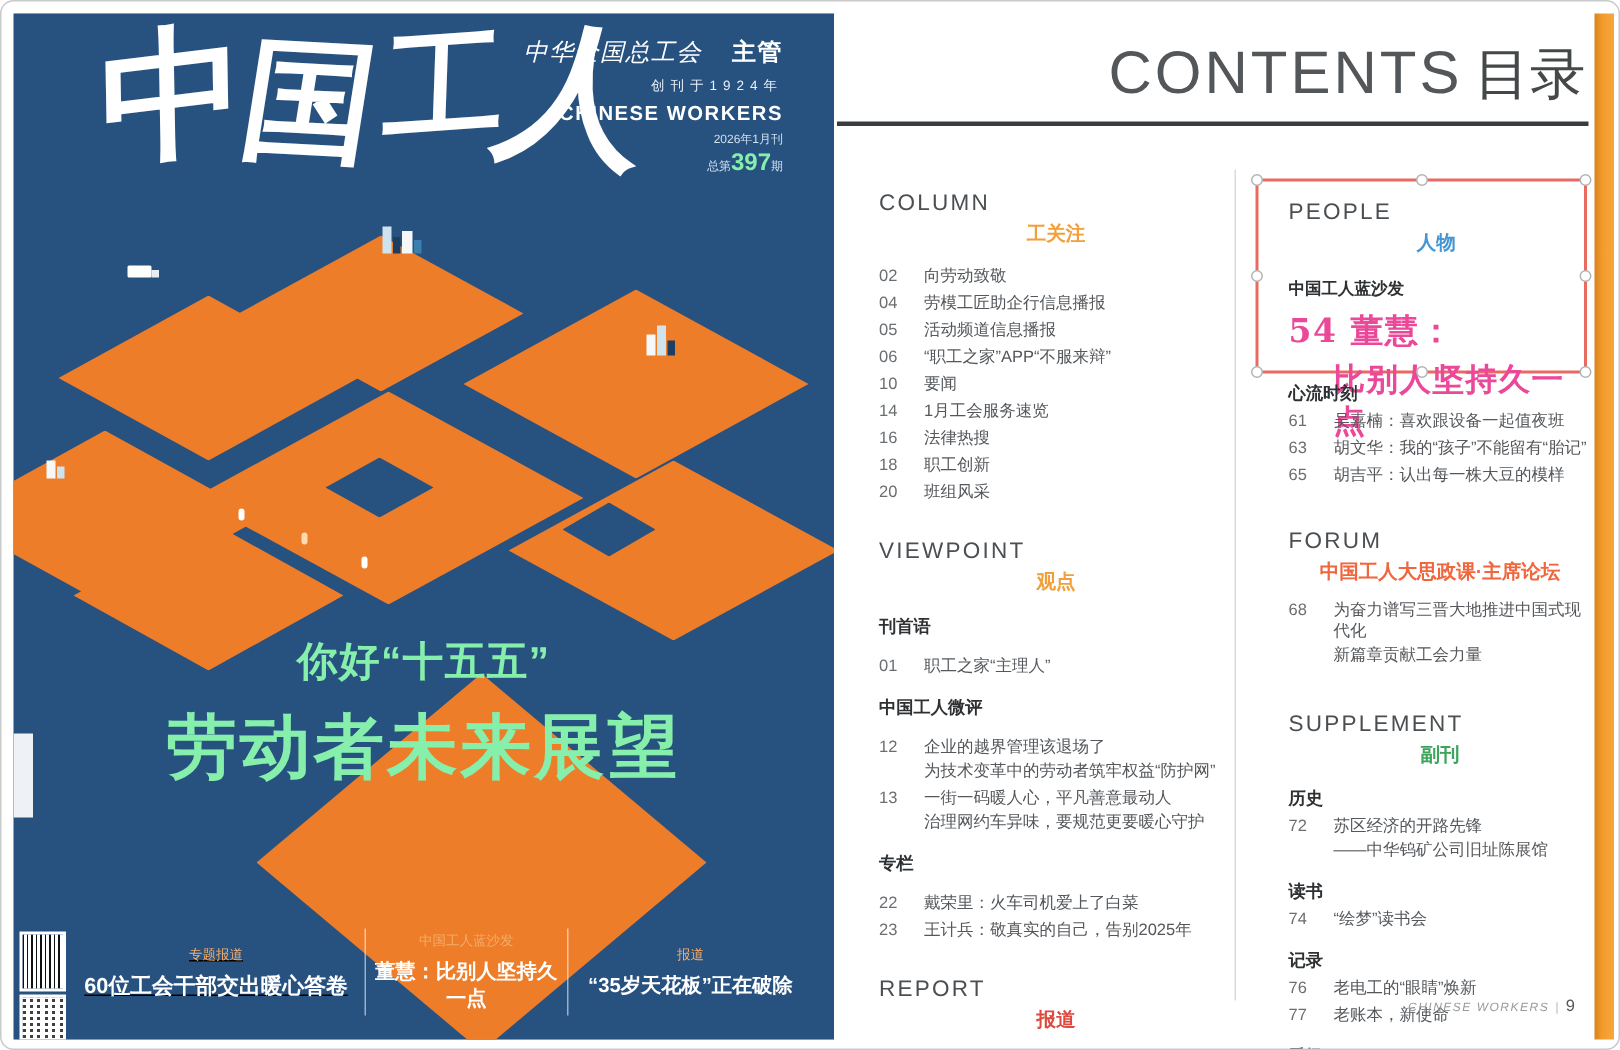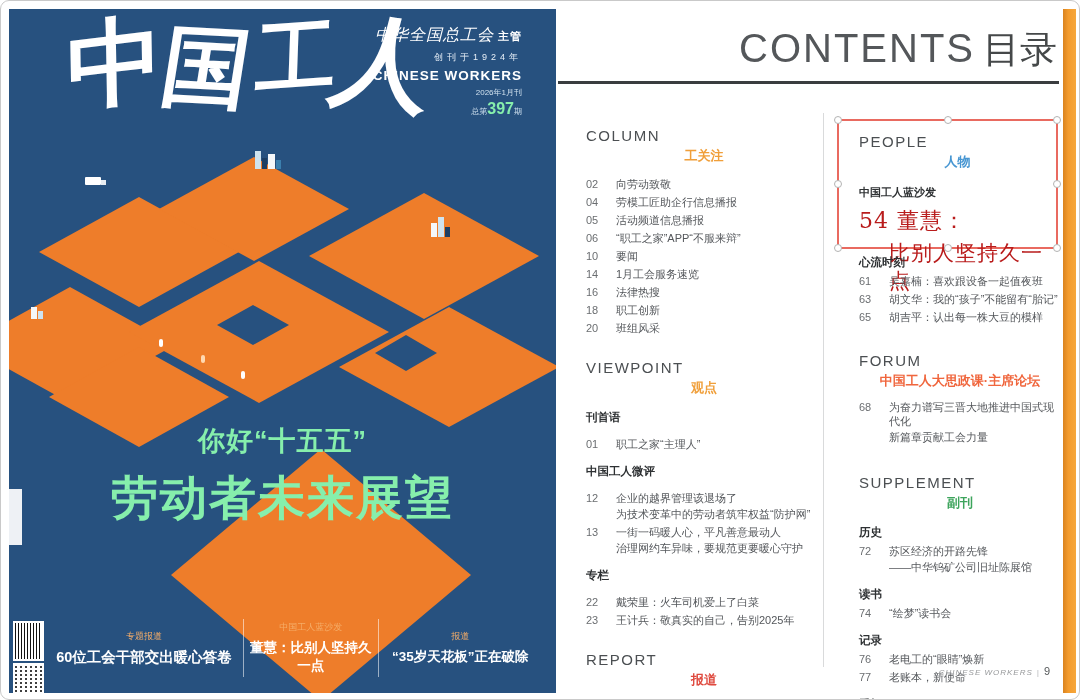--- a/index.html
+++ b/index.html
@@ -10,34 +10,34 @@
   .diamond{position:absolute;background:#ee7d2a;clip-path:polygon(50% 0,100% 50%,50% 100%,0 50%);}
   .diamond.blue{background:#27517f;}
   .cover-title{position:absolute;left:58px;top:6px;display:flex;align-items:flex-start;color:#fff;font-weight:700;font-family:"DejaVu Serif","Liberation Serif",serif;transform:skewX(-6deg);}
   .cover-title span{display:inline-block;line-height:1;}
   .ct0{font-size:96px;transform:rotate(-7deg);}
   .ct1{font-size:88px;transform:rotate(3deg) translateY(8px);}
   .ct2{font-size:80px;transform:rotate(-4deg) translateY(2px);margin-left:4px;}
   .ct3{font-size:100px;transform:rotate(8deg) translateY(-2px);}
   .masthead{position:absolute;right:34px;top:16px;text-align:right;color:#fff;}
   .mh-script{font-family:"DejaVu Serif","Liberation Serif",serif;font-style:italic;font-size:16px;letter-spacing:1px;}
-  .mh-script .mh-tag{font-style:normal;font-size:11px;font-weight:700;margin-left:4px;}
+  .mh-script .mh-tag{font-style:normal;font-size:16px;font-weight:700;margin-left:20px;}
   .mh-founded{font-size:9px;letter-spacing:4px;margin-top:5px;color:#e8f0f8;}
   .mh-en{font-size:13.5px;font-weight:700;letter-spacing:1px;margin-top:4px;}
   .mh-issue{font-size:8px;margin-top:4px;color:#cfe0ee;}
   .mh-no{font-size:8px;margin-top:2px;color:#cfe0ee;}
   .mh-no b{font-size:16px;color:#86efac;letter-spacing:0;}
   .cover-headline{position:absolute;left:0;right:0;top:414px;text-align:center;color:#86efac;}
   .ch-small{font-size:27px;font-weight:700;letter-spacing:1px;}
   .ch-big{font-size:47px;font-weight:700;letter-spacing:2px;margin-top:8px;text-align:center;}
   .teasers{position:absolute;left:36px;right:14px;bottom:16px;display:flex;align-items:center;}
   .teaser{text-align:center;padding:2px 0;}
   .teaser .tag{font-size:9px;color:#f5ad68;margin-bottom:5px;}
   .teaser .tt{font-size:14.5px;font-weight:700;color:#fff;}
-  .t1{width:40%;}.t2{width:27%;border-left:1px solid rgba(255,255,255,.55);border-right:1px solid rgba(255,255,255,.55);}
+  .t1{width:40%;text-decoration:underline;}.t2{width:27%;border-left:1px solid rgba(255,255,255,.55);border-right:1px solid rgba(255,255,255,.55);}
   .t3{width:33%;}
   .t2 .tt,.t3 .tt{font-size:13.5px;}
   .barcode{position:absolute;left:4px;top:612px;width:27px;height:36px;background:
     repeating-linear-gradient(90deg,#111 0 1px,#fff 1px 3px);border:2px solid #fff;}
   .qrcode{position:absolute;left:4px;top:654px;width:27px;height:27px;background:
     repeating-linear-gradient(0deg,#222 0 2px,#fff 2px 4px),
     repeating-linear-gradient(90deg,#222 0 2px,#fff 2px 5px);background-blend-mode:screen;border:2px solid #fff;}
   .spine{position:absolute;left:0;top:480px;width:13px;height:56px;background:#fff;opacity:.92;}
   .bldg{position:absolute;}
   .bldg i{display:inline-block;vertical-align:bottom;margin-right:1px;}
@@ -67,21 +67,21 @@
   .sec:first-child{margin-top:0;}
 
   #col-right-flow{position:absolute;left:303px;top:246px;width:202px;}
   .sel-box{position:absolute;left:281px;top:110px;width:221px;height:130px;border:2px solid #e96a60;box-sizing:border-box;}
   .sel-box .inner{padding:12px 0 0 20px;}
   .handle{position:absolute;width:8px;height:8px;border-radius:50%;background:#fff;border:1px solid #b3b3b3;box-sizing:border-box;}
   .h-tl{left:-5px;top:-5px;}.h-tm{left:calc(50% - 4px);top:-5px;}.h-tr{right:-5px;top:-5px;}
   .h-ml{left:-5px;top:calc(50% - 4px);}.h-mr{right:-5px;top:calc(50% - 4px);}
   .h-bl{left:-5px;bottom:-5px;}.h-bm{left:calc(50% - 4px);bottom:-5px;}.h-br{right:-5px;bottom:-5px;}
   .kicker{font-size:11px;font-weight:700;color:#2e3133;margin-top:14px;}
-  .feature{font-family:"DejaVu Serif","Liberation Serif",serif;font-weight:400;color:#b91c1c;margin-top:6px;}
+  .feature{font-family:"DejaVu Serif","Liberation Serif",serif;font-weight:700;color:#ec4899;margin-top:6px;}
   .feature .fl1{font-size:22px;letter-spacing:1px;}
   .feature .fl2{font-size:21px;margin-left:30px;margin-top:3px;letter-spacing:1px;}
   .toc-footer{position:absolute;right:12px;bottom:16px;font-size:8px;color:#97999b;font-style:italic;letter-spacing:1px;}
   .toc-footer .pg{font-size:11px;font-style:normal;color:#55585a;margin-left:4px;}
   .toc-footer .sep{margin-left:4px;color:#b5b7b9;}
 
   
   #edge-bar{position:absolute;left:1062px;top:8px;width:13px;height:684px;background:linear-gradient(90deg,#d9831f 0,#f39b2d 40%,#f6a73c 100%);}
 </style>
 </head>

